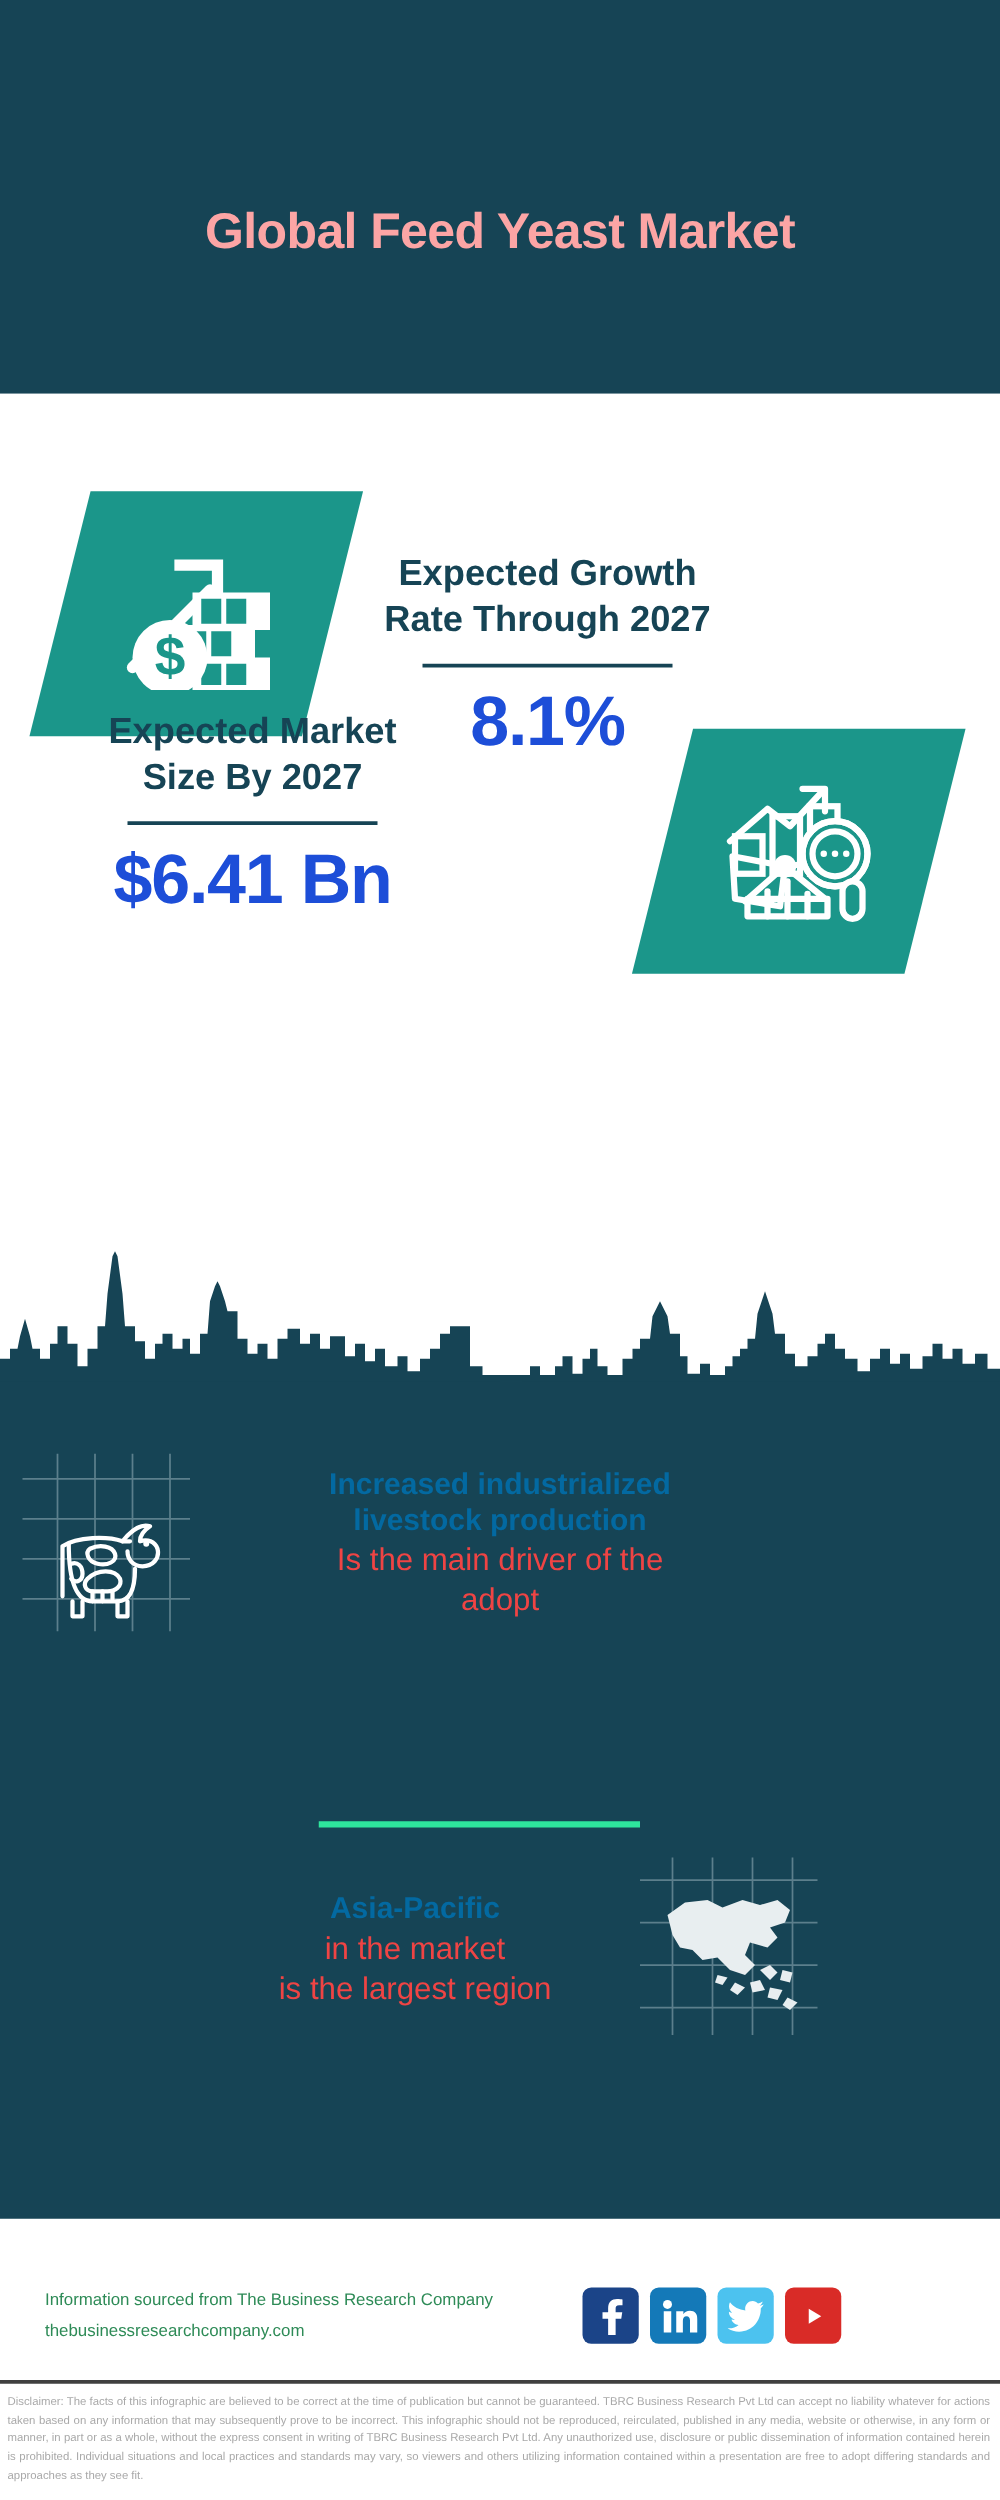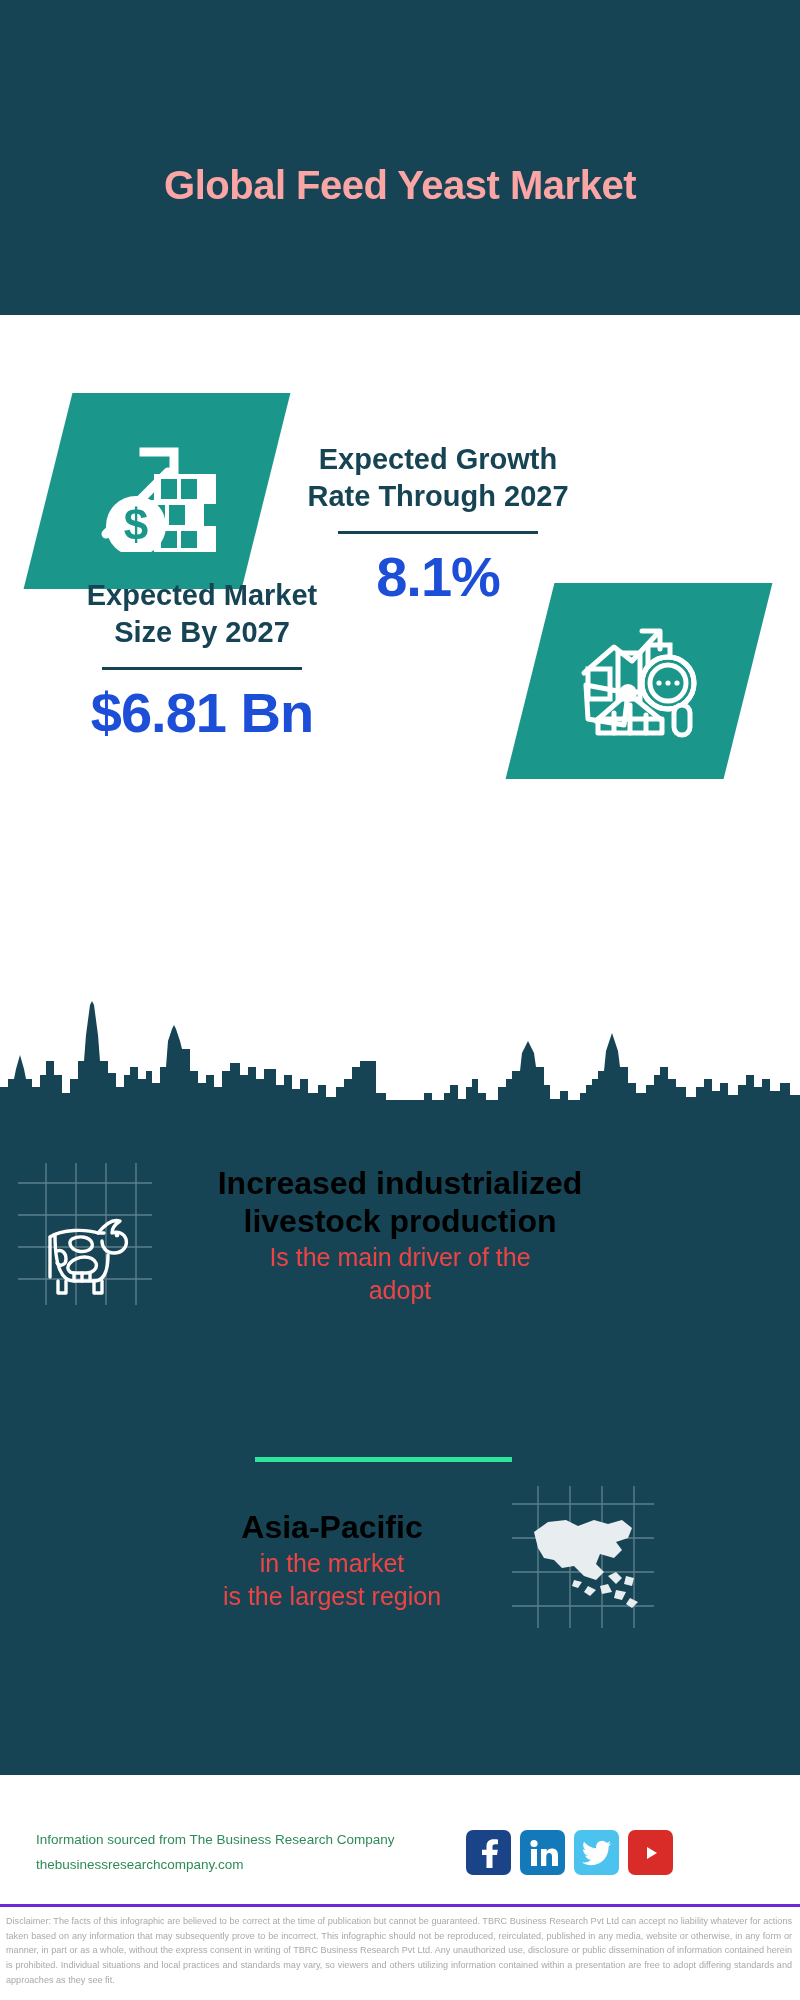--- a/index.html
+++ b/index.html
@@ -48,21 +48,21 @@
   }
   .stat-rule {
     height:3px; background:#164455; margin:16px auto 10px auto;
   }
   .stat-value {
     color:#1d4ed8; font-size:56px; font-weight:bold; letter-spacing:-1px;
   }
 
   .block-growth { left:278px; top:82px; width:320px;margin-top:44px; }
   .block-growth .stat-rule { width:200px; }
-  .block-size { left:42px; top:262px; width:320px; }
+  .block-size { left:42px; top:252px; width:320px; }
   .block-size .stat-rule { width:200px; }
   .skyline { position:absolute; left:0; top:975px; width:800px; height:130px; }
   .dark-body {
     position:absolute; left:0; top:1100px; width:800px; height:300px;
     background:#164455;
   }
   .dark-body2 {
     position:absolute; left:0; top:1400px; width:800px; height:375px;
     background:#164455;
   }
@@ -70,35 +70,35 @@
   
   .fact-row { position:absolute; display:flex; align-items:center; }
   .fact-driver { left:0px; top:1155px; width:800px; }
   .fact-region { left:0px; top:1480px; width:664px; }
 
   .icon-tile { position:relative; width:160px; height:160px; flex:0 0 160px; }
   .grid-bg { position:absolute; inset:0; }
 
   .fact-text { flex:1 1 auto; text-align:center; padding:0 18px; }
   .fact-head {
-    color:#000000; font-size:32px; font-weight:bold; line-height:1.18;
+    color:#0369a1; font-size:24px; font-weight:bold; line-height:1.18;
   }
   .fact-sub {
     color:#ef4444; font-size:25px; font-weight:normal; line-height:1.22; margin-top:2px;
   }
 
   .green-divider {
     position:absolute; left:255px; top:1457px; width:257px; height:5px;
     background:#2ee59d;
   }
 
   
   .footer-band {
     position:absolute; left:0; top:1801px; width:800px; height:106px;
-    background:#ffffff; border-bottom:3px solid #6d28d9;
+    background:#ffffff; border-bottom:3px solid #404040;
     display:flex; align-items:center;
   }
   .footer-text { margin-left:36px; width:420px; }
   .footer-line {
     color:#2e8b57; font-size:13.5px; line-height:1.85; white-space:nowrap;
   }
   .social { display:flex; gap:9px; margin-left:10px; }
   .soc {
     width:45px; height:45px; border-radius:7px;
     display:flex; align-items:center; justify-content:center;
@@ -152,21 +152,21 @@
       <div class="stat-title">Expected Growth</div>
       <div class="stat-title">Rate Through 2027</div>
       <div class="stat-rule"></div>
       <div class="stat-value">8.1%</div>
     </div>
 
     <div class="stat-block block-size">
       <div class="stat-title">Expected Market</div>
       <div class="stat-title">Size By 2027</div>
       <div class="stat-rule"></div>
-      <div class="stat-value">$6.81 Bn</div>
+      <div class="stat-value">$6.41 Bn</div>
     </div>
 
     <div class="para para-size">
       <div class="para-inner">
         <svg width="126" height="120" viewBox="0 0 126 120" fill="none" stroke="#ffffff" stroke-width="5" aria-hidden="true">
 
           <path d="M8 52 L38 26 L56 40 L82 12" stroke-linecap="round" stroke-linejoin="round" fill="none"></path>
           <path d="M66 10 L84 10 L84 28" stroke-linecap="round" stroke-linejoin="round" fill="none"></path>
 
           <rect x="12" y="48" width="22" height="30" fill="none"></rect>

